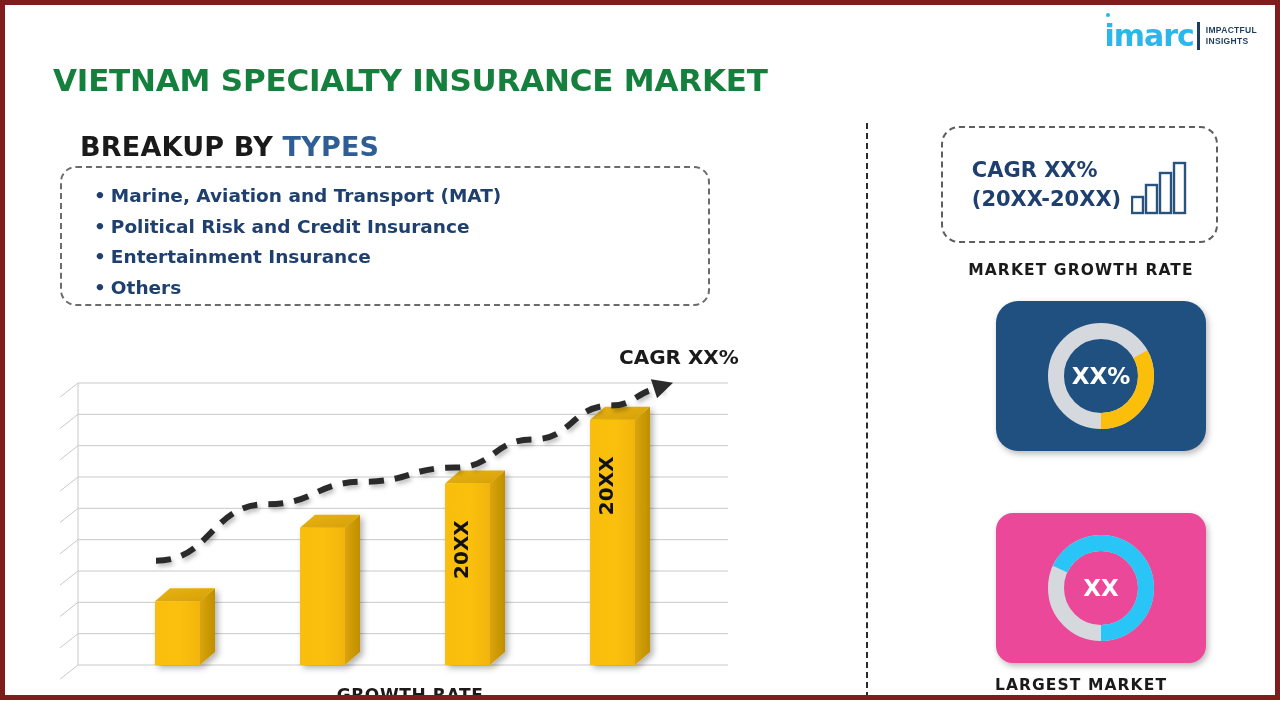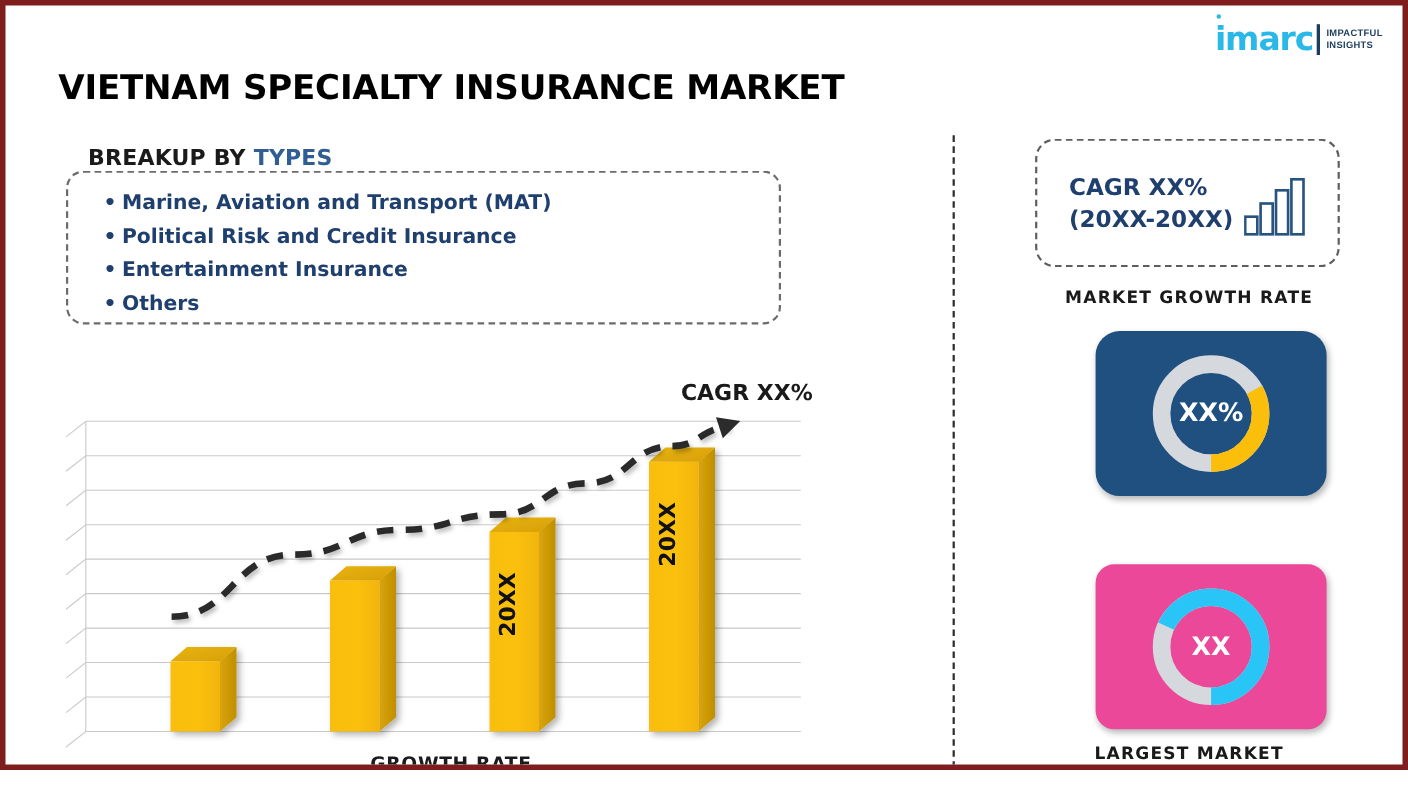--- a/index.html
+++ b/index.html
@@ -64,45 +64,45 @@
     letter-spacing: .3px;
   }
 
   
   #title {
     position: absolute;
     left: 48px;
     top: 57px;
     font-size: 31px;
     font-weight: bold;
-    color: #000000;
+    color: #15803d;
     letter-spacing: -.2px;
     white-space: nowrap;
     font-family: "DejaVu Sans", sans-serif;
   }
 
   
   #breakup-heading {
     position: absolute;
     left: 75px;
     top: 126px;
-    font-size: 20px;
+    font-size: 27px;
     font-weight: bold;
     color: #1A1A1A;
     letter-spacing: .2px;
     font-family: "DejaVu Sans", sans-serif;
     text-align: right;
   }
   #breakup-heading .accent { color: #2E5E93; }
 
   
   #types-box {
     position: absolute;
     left: 55px;
-    top: 150px;
+    top: 161px;
     width: 650px;
     height: 140px;
     border: 2px dashed #6b6b6b;
     border-radius: 16px;
     box-sizing: border-box;
     padding: 13px 0 0 32px;
   }
   #types-box ul {
     margin: 0;
     padding: 0;

